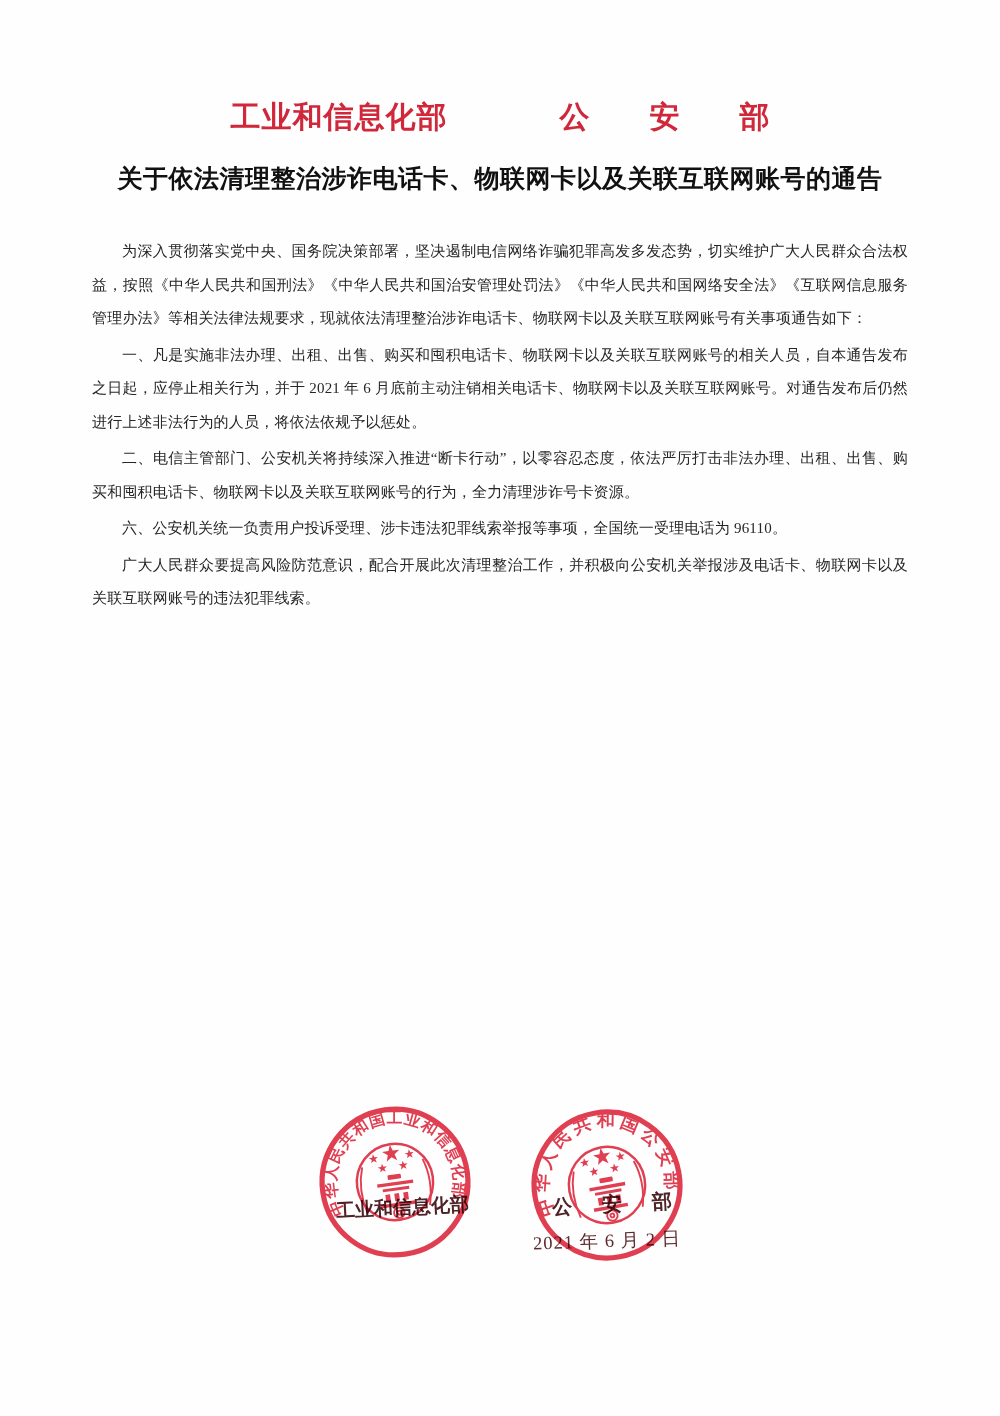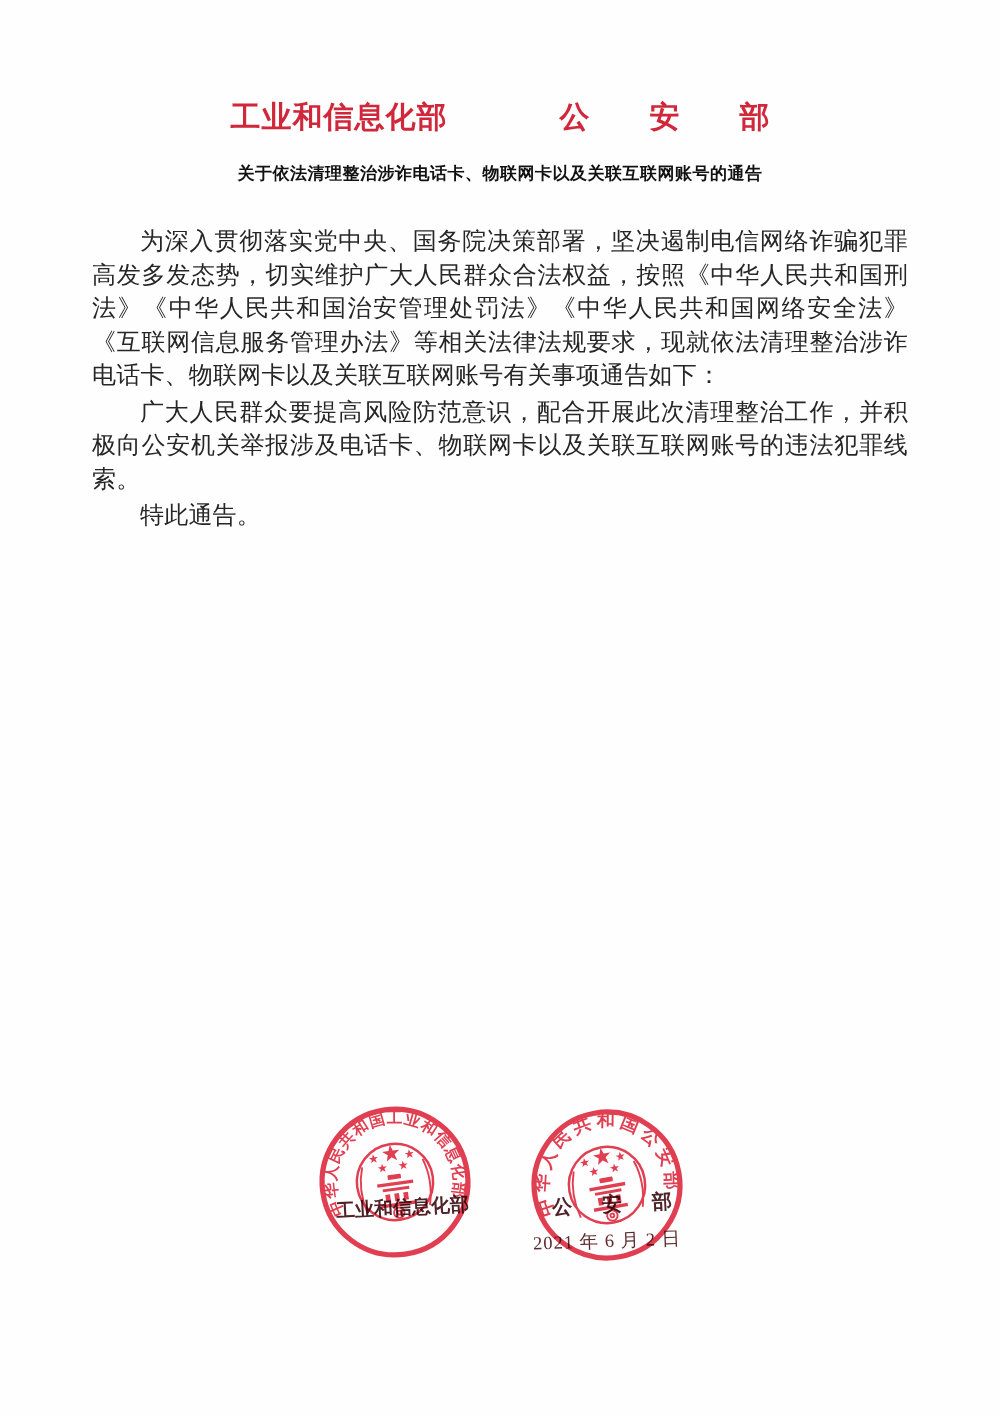--- a/index.html
+++ b/index.html
@@ -28,31 +28,31 @@
     color:var(--header-red,#d0273a);
     font-weight:bold;
     font-size:30px;
     letter-spacing:1px;
     white-space:nowrap;
   }
   .ministry-spaced{letter-spacing:60px;text-indent:0;margin-right:-60px;}
   .notice-title{
     margin-top:24px;
     text-align:center;
-    font-size:17px;
+    font-size:25px;
     font-weight:bold;
     color:#111;
     letter-spacing:0.5px;
   }
   .notice-body{
     margin:40px auto 0;
     width:816px;
   }
   .notice-body p{
-    font-size:24px;
+    font-size:15px;
     line-height:33.5px;
     text-align:justify;
     text-indent:2em;
     color:var(--ink,#262626);
     margin-bottom:3px;
     letter-spacing:0.2px;
   }
   
   .seal-layer{
     position:absolute;
@@ -111,22 +111,24 @@
 
   <div class="doc-header">
     <span>工业和信息化部</span>
     <span class="ministry-spaced">公安部</span>
   </div>
 
   <h1 class="notice-title">关于依法清理整治涉诈电话卡、物联网卡以及关联互联网账号的通告</h1>
 
   <div class="notice-body">
       <p>为深入贯彻落实党中央、国务院决策部署，坚决遏制电信网络诈骗犯罪高发多发态势，切实维护广大人民群众合法权益，按照《中华人民共和国刑法》《中华人民共和国治安管理处罚法》《中华人民共和国网络安全法》《互联网信息服务管理办法》等相关法律法规要求，现就依法清理整治涉诈电话卡、物联网卡以及关联互联网账号有关事项通告如下：</p>
+      <p>一、凡是实施非法办理、出租、出售、购买和囤积电话卡、物联网卡以及关联互联网账号的相关人员，自本通告发布之日起，应停止相关行为，并于 2021 年 6 月底前主动注销相关电话卡、物联网卡以及关联互联网账号。对通告发布后仍然进行上述非法行为的人员，将依法依规予以惩处。</p>
+      <p>二、电信主管部门、公安机关将持续深入推进“断卡行动”，以零容忍态度，依法严厉打击非法办理、出租、出售、购买和囤积电话卡、物联网卡以及关联互联网账号的行为，全力清理涉诈号卡资源。</p>
+      <p>六、公安机关统一负责用户投诉受理、涉卡违法犯罪线索举报等事项，全国统一受理电话为 96110。</p>
       <p>广大人民群众要提高风险防范意识，配合开展此次清理整治工作，并积极向公安机关举报涉及电话卡、物联网卡以及关联互联网账号的违法犯罪线索。</p>
-      <p>特此通告。</p>
     </div>
 
   <div class="seal-layer">
 
     <div class="seal-name seal-name-miit">工业和信息化部</div>
     <div class="seal-name seal-name-mps">公安部</div>
     <div class="seal-date">2021 年 6 月 2 日</div>
 
     <svg class="seal-svg miit" viewBox="0 0 170 170">
       <defs>

